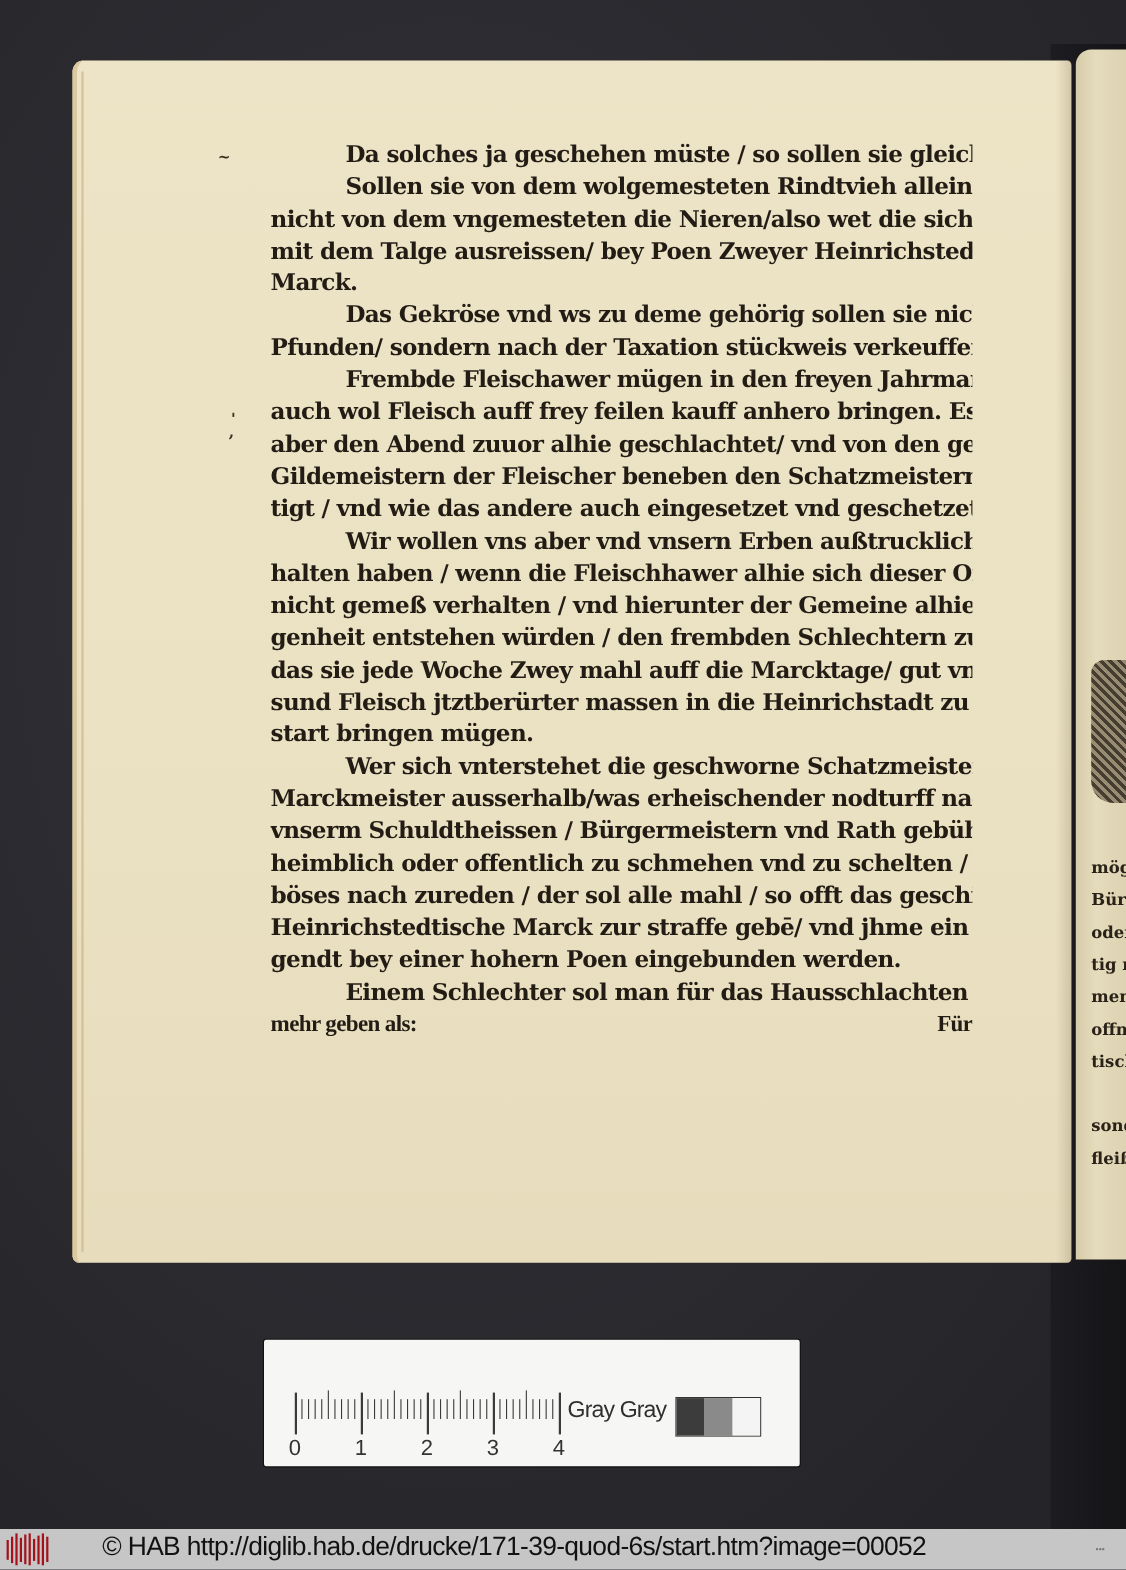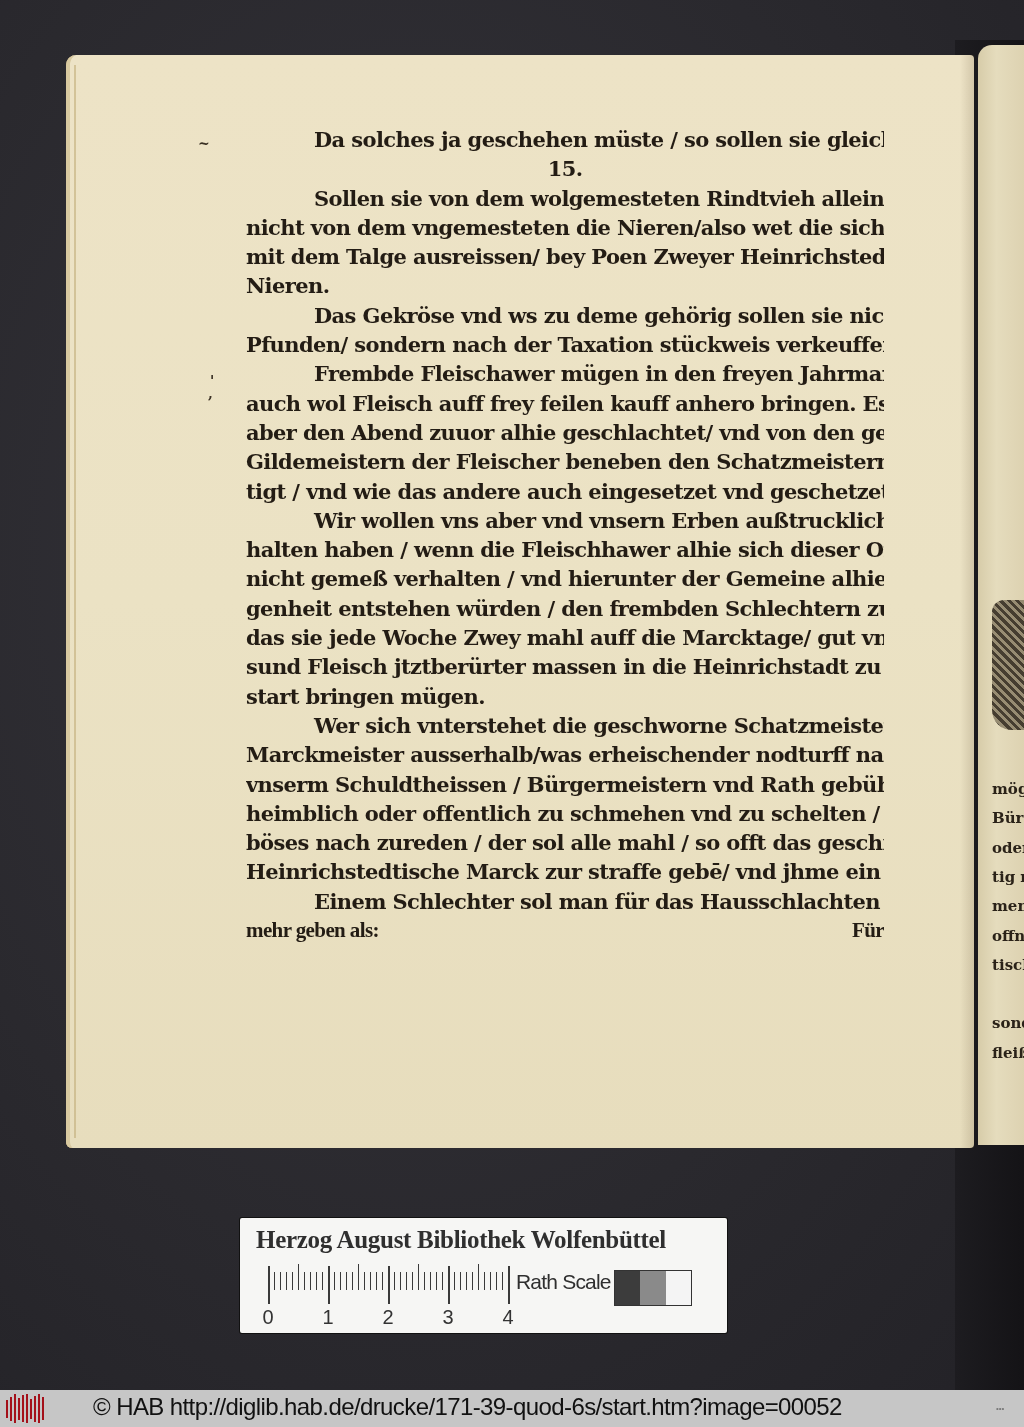--- a/index.html
+++ b/index.html
@@ -129,51 +129,50 @@
   </div>
 
 <div class="page">
   <span class="margin-mark" style="left:132px; top:80px;">~</span>
   <span class="margin-mark" style="left:144px; top:318px;">'</span>
   <span class="margin-mark" style="left:142px; top:330px;">,</span>
 </div>
 
 <div class="text-block" id="textBlock">
     <span class="line just indent">Da solches ja geschehen müste / so sollen sie gleichwol das</span>
-    <span class="heading">15.</span>
     <span class="line just indent">Sollen sie von dem wolgemesteten Rindtvieh allein / vnd</span>
     <span class="line just">nicht von dem vngemesteten die Nieren/also wet  die sich erstrecken</span>
     <span class="line just">mit dem Talge ausreissen/ bey Poen Zweyer Heinrichstedtischer</span>
-    <span class="line">Nieren.</span>
+    <span class="line">Marck.</span>
     <span class="line just indent">Das Gekröse vnd ws zu deme gehörig sollen sie nicht nach</span>
     <span class="line just">Pfunden/ sondern nach der Taxation stückweis verkeuffen.</span>
     <span class="line just indent">Frembde Fleischawer mügen in den freyen Jahrmarckten /</span>
     <span class="line just">auch wol Fleisch auff frey feilen kauff anhero bringen.   Es sol</span>
     <span class="line just">aber den Abend zuuor alhie geschlachtet/ vnd von den geschwornen</span>
     <span class="line just">Gildemeistern  der Fleischer beneben den Schatzmeistern besich-</span>
     <span class="line just">tigt / vnd wie das andere auch eingesetzet vnd geschetzet werden.</span>
     <span class="line just indent">Wir wollen vns aber vnd vnsern Erben außtrucklich vorbe-</span>
     <span class="line just">halten haben / wenn die Fleischhawer alhie sich dieser Ordnung</span>
     <span class="line just">nicht gemeß verhalten / vnd hierunter der Gemeine alhie vngele-</span>
     <span class="line just">genheit entstehen würden / den frembden Schlechtern zuerlauben/</span>
     <span class="line just">das sie jede Woche Zwey mahl auff die Marcktage/ gut vnd ge-</span>
     <span class="line just">sund Fleisch jtztberürter massen in die Heinrichstadt zu offenem</span>
     <span class="line">start bringen mügen.</span>
     <span class="line just indent">Wer sich vnterstehet die geschworne Schatzmeister oder</span>
     <span class="line just">Marckmeister ausserhalb/was erheischender nodturff nach sich vor</span>
     <span class="line just">vnserm Schuldtheissen / Bürgermeistern vnd Rath gebühret /</span>
     <span class="line just">heimblich oder offentlich zu schmehen vnd zu schelten / oder jhnen</span>
     <span class="line just">böses nach zureden / der sol alle mahl / so offt das geschicht / eine</span>
     <span class="line just">Heinrichstedtische Marck zur straffe gebē/ vnd jhme ein stilschwei-</span>
+    <span class="line">gendt bey einer hohern Poen eingebunden werden.</span>
     <span class="line just indent">Einem Schlechter sol man für das Hausschlachten nicht</span>
     <span class="line" style="position: relative; font-family: Liberation Serif, serif;"><span>mehr geben als:</span><span style="position: absolute; right: 0px;">Für</span></span>
   </div>
 
 <div class="label-card">
-  <div class="label-title">Herzog August Bibliothek Wolfenbüttel</div>
   <div class="ruler" id="ruler">
       <div class="tick" style="height: 38px; left: 10px; bottom: 0px; width: 2px;"></div>
       <div class="tick" style="height: 18px; left: 16px; bottom: 14px;"></div>
       <div class="tick" style="height: 18px; left: 22px; bottom: 14px;"></div>
       <div class="tick" style="height: 18px; left: 28px; bottom: 14px;"></div>
       <div class="tick" style="height: 18px; left: 34px; bottom: 14px;"></div>
       <div class="tick" style="height: 26px; left: 40px; bottom: 14px;"></div>
       <div class="tick" style="height: 18px; left: 46px; bottom: 14px;"></div>
       <div class="tick" style="height: 18px; left: 52px; bottom: 14px;"></div>
       <div class="tick" style="height: 18px; left: 58px; bottom: 14px;"></div>
@@ -210,21 +209,21 @@
       <div class="tick" style="height: 18px; left: 244px; bottom: 14px;"></div>
       <div class="tick" style="height: 38px; left: 250px; bottom: 0px; width: 2px;"></div>
     </div>
   <div class="ruler-nums" id="rulerNums">
       <span style="left: 18px;">0</span>
       <span style="left: 78px;">1</span>
       <span style="left: 138px;">2</span>
       <span style="left: 198px;">3</span>
       <span style="left: 258px;">4</span>
     </div>
-  <div class="gray-label">Rath Scale</div>
+  <div class="gray-label">Gray Gray</div>
   <div class="gray-scale" id="grayScale">
       <div style="background: rgb(60, 60, 60);"></div>
       <div style="background: rgb(138, 138, 138);"></div>
       <div style="background: rgb(244, 244, 244);"></div>
     </div>
 </div>
 
 <div class="footer">
   <div class="footer-logo" id="footerLogo">
       <span style="background: rgb(164, 17, 26); height: 18px; align-self: center;"></span>

